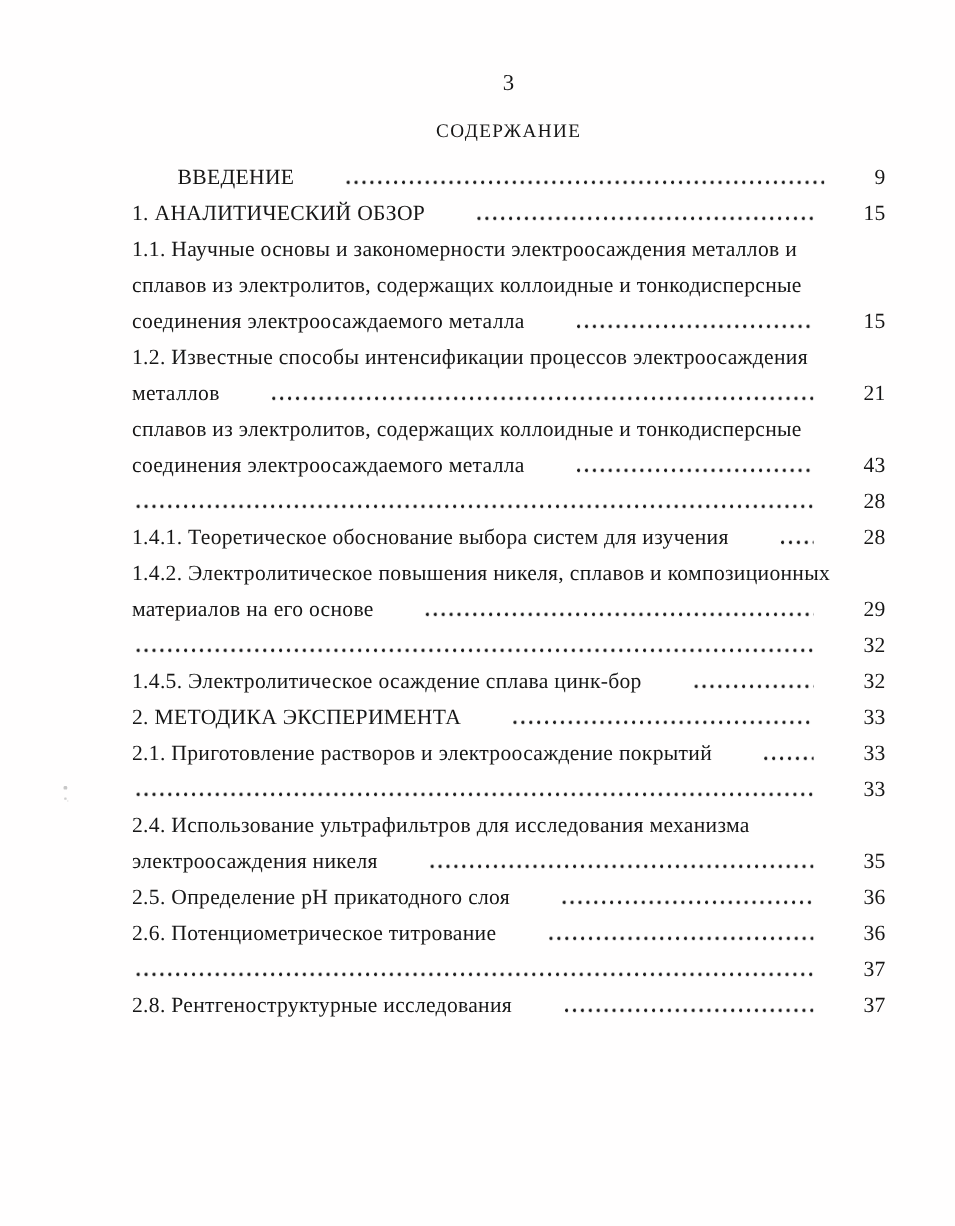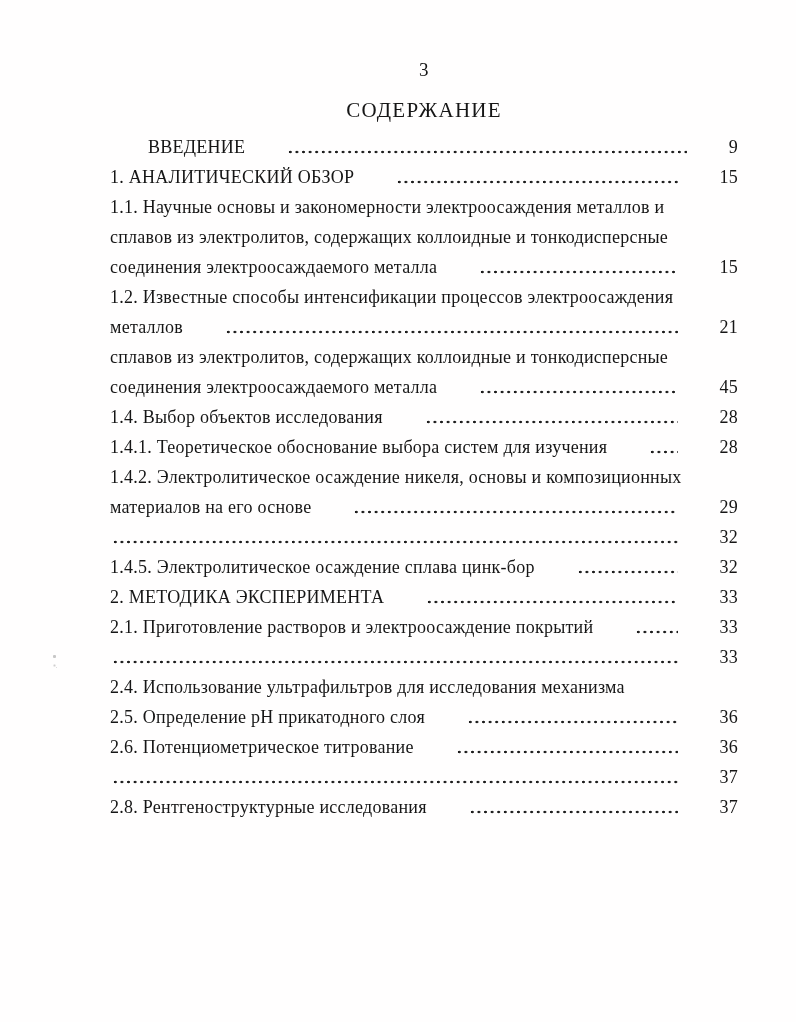--- a/index.html
+++ b/index.html
@@ -19,21 +19,21 @@
     padding: 58px 58px 0 110px;
   }
   .page-number {
     text-align: center;
     font-size: 19px;
     line-height: 24px;
     letter-spacing: 0.5px;
   }
   .doc-title {
     text-align: center;
-    font-size: 21px;
+    font-size: 16px;
     line-height: 24px;
     margin-top: 16px;
     letter-spacing: 1.2px;
     font-weight: 500;
   }
   .toc { margin-top: 8px; }
   .toc-row {
     display: flex;
     align-items: flex-end;
     height: 30px;
@@ -103,34 +103,33 @@
         <span class="t">металлов</span>
         <span class="leader"></span>
         <span class="pg">21</span>
       </div>
     <div class="toc-row cont">
         <span class="t">сплавов из электролитов, содержащих коллоидные и тонкодисперсные</span>
       </div>
     <div class="toc-row">
         <span class="t">соединения электроосаждаемого металла</span>
         <span class="leader"></span>
-        <span class="pg">45</span>
+        <span class="pg">43</span>
       </div>
     <div class="toc-row">
-        <span class="t">1.4. Выбор объектов исследования</span>
         <span class="leader"></span>
         <span class="pg">28</span>
       </div>
     <div class="toc-row">
         <span class="t">1.4.1. Теоретическое обоснование выбора систем для изучения</span>
         <span class="leader"></span>
         <span class="pg">28</span>
       </div>
     <div class="toc-row cont">
-        <span class="t">1.4.2. Электролитическое осаждение никеля, основы и композиционных</span>
+        <span class="t">1.4.2. Электролитическое повышения никеля, сплавов и композиционных</span>
       </div>
     <div class="toc-row">
         <span class="t">материалов на его основе</span>
         <span class="leader"></span>
         <span class="pg">29</span>
       </div>
     <div class="toc-row">
         <span class="leader"></span>
         <span class="pg">32</span>
       </div>
@@ -150,20 +149,25 @@
         <span class="pg">33</span>
       </div>
     <div class="toc-row">
         <span class="leader"></span>
         <span class="pg">33</span>
       </div>
     <div class="toc-row cont">
         <span class="t">2.4. Использование ультрафильтров для исследования механизма</span>
       </div>
     <div class="toc-row">
+        <span class="t">электроосаждения никеля</span>
+        <span class="leader"></span>
+        <span class="pg">35</span>
+      </div>
+    <div class="toc-row">
         <span class="t">2.5. Определение pH прикатодного слоя</span>
         <span class="leader"></span>
         <span class="pg">36</span>
       </div>
     <div class="toc-row">
         <span class="t">2.6. Потенциометрическое титрование</span>
         <span class="leader"></span>
         <span class="pg">36</span>
       </div>
     <div class="toc-row">

